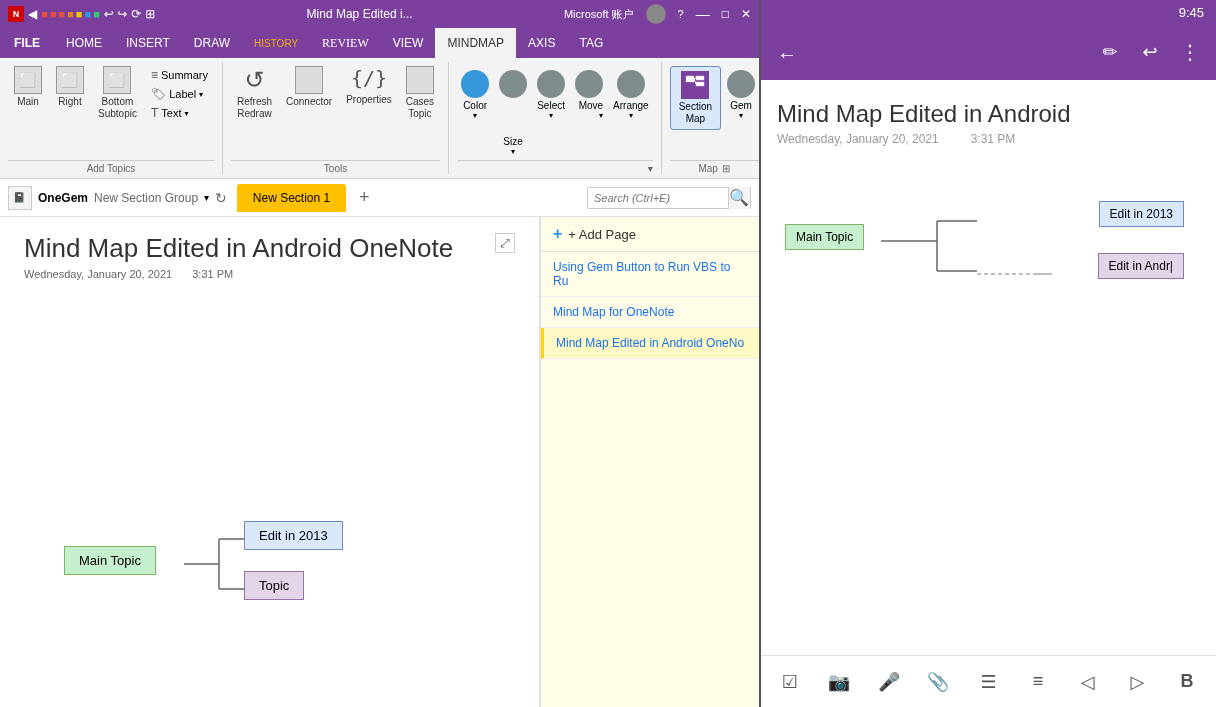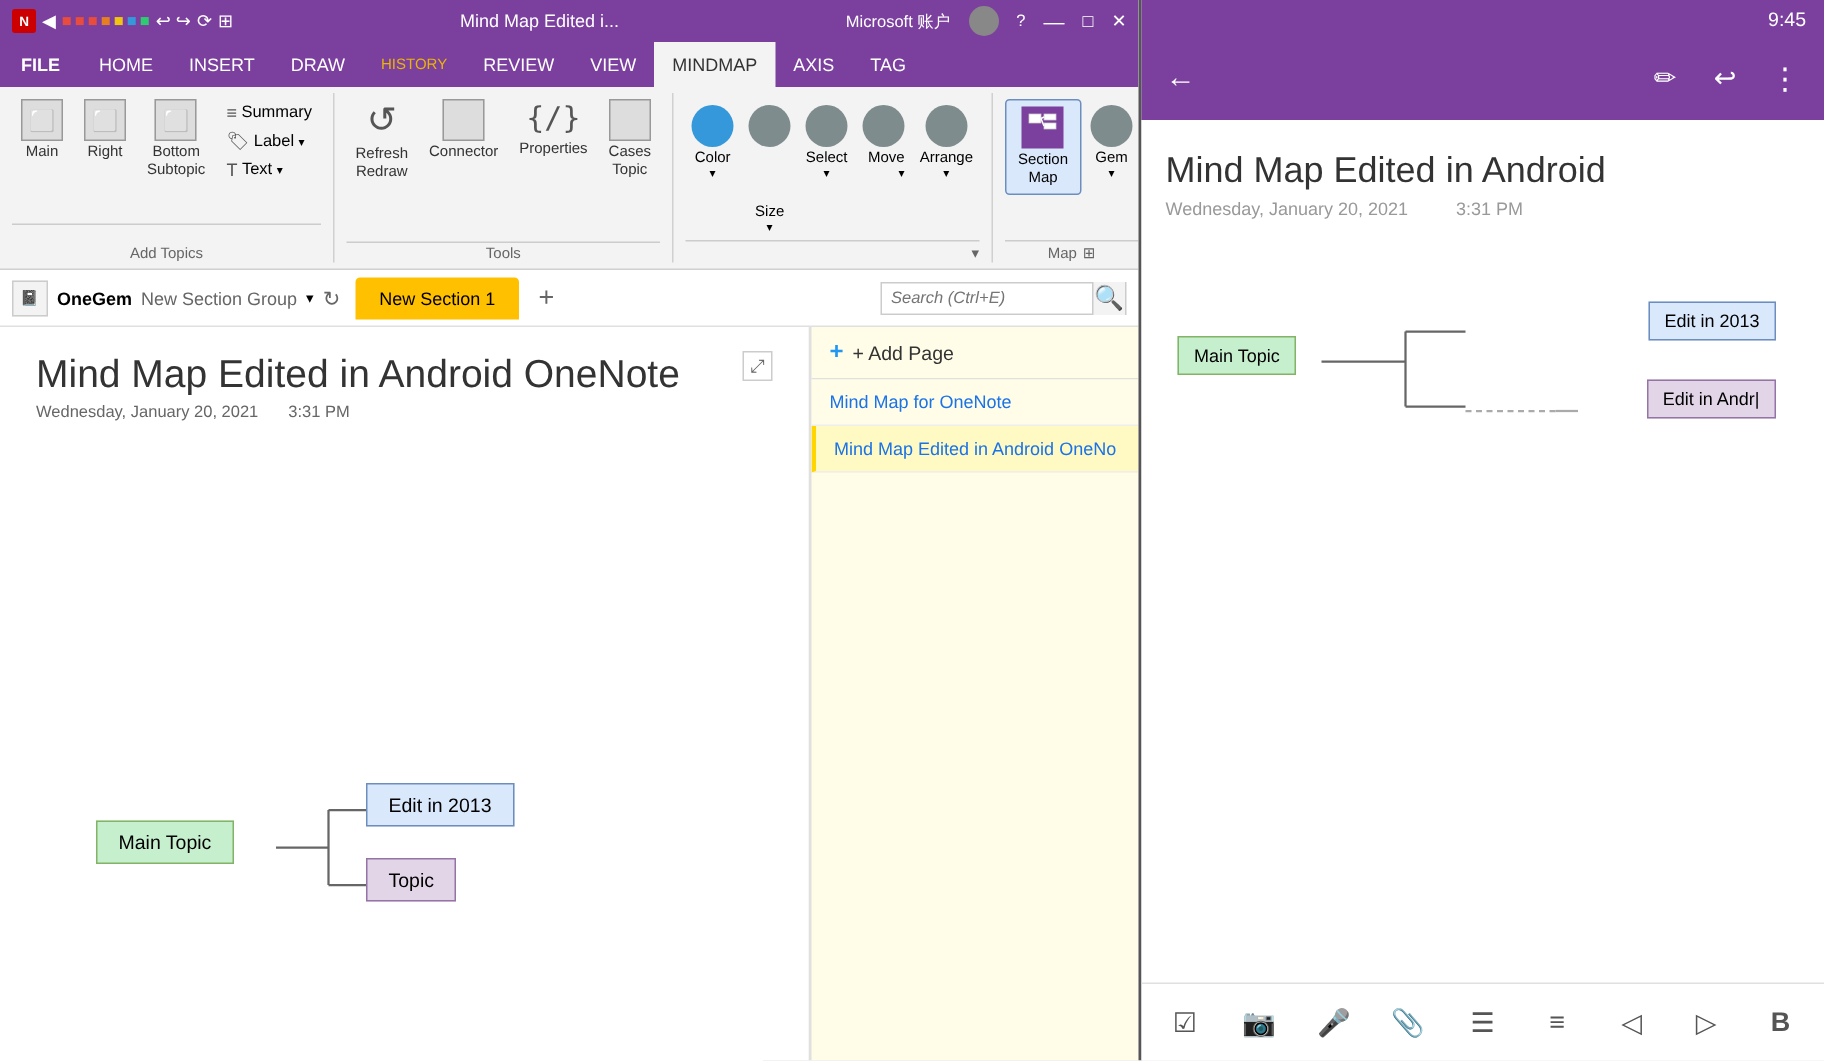--- a/index.html
+++ b/index.html
@@ -41,21 +41,21 @@
         <span style="cursor:pointer; font-size:12px;">✕</span>
       </div>
     </div>
 
     <div style="display:flex; background:#7b3f9e; height:30px; flex-shrink:0;">
       <div style="padding:0 14px; background:#7b3f9e; color:white; font-size:12px; display:flex; align-items:center; cursor:pointer; font-weight:bold;">FILE</div>
       <div style="padding:0 12px; color:white; font-size:12px; display:flex; align-items:center; cursor:pointer;">HOME</div>
       <div style="padding:0 12px; color:white; font-size:12px; display:flex; align-items:center; cursor:pointer;">INSERT</div>
       <div style="padding:0 12px; color:white; font-size:12px; display:flex; align-items:center; cursor:pointer;">DRAW</div>
       <div style="padding:0 12px; color:#eab308; font-size:10px; display:flex; align-items:center; cursor:pointer;">HISTORY</div>
-      <div style="padding:0 12px; color:white; font-size:12px; display:flex; align-items:center; cursor:pointer;">REVIEW</div>
+      <div style="padding:0 12px; color:white; font-size:12px; display:flex; align-items:center; cursor:pointer;font-family:Liberation Serif, serif;">REVIEW</div>
       <div style="padding:0 12px; color:white; font-size:12px; display:flex; align-items:center; cursor:pointer;">VIEW</div>
       <div style="padding:0 12px; background:#f3f3f3; color:#333; font-size:12px; display:flex; align-items:center; cursor:pointer; font-weight:500;">MINDMAP</div>
       <div style="padding:0 12px; color:white; font-size:12px; display:flex; align-items:center; cursor:pointer;">AXIS</div>
       <div style="padding:0 12px; color:white; font-size:12px; display:flex; align-items:center; cursor:pointer;">TAG</div>
     </div>
 
     <div style="background:#f3f3f3; border-bottom:1px solid #d0d0d0; display:flex; padding:4px 0; align-items:stretch; flex-shrink:0; min-height:88px;">
 
       <div style="display:flex; flex-direction:column; border-right:1px solid #d0d0d0; padding:0 8px;">
         <div style="display:flex; gap:2px; flex:1; align-items:flex-start;">
@@ -81,21 +81,21 @@
               <span>Label</span>
               <span style="font-size:8px;">▾</span>
             </div>
             <div style="display:flex; align-items:center; gap:3px; padding:2px 6px; cursor:pointer; border-radius:2px; font-size:11px;">
               <span style="font-size:12px; color:#555;">T</span>
               <span>Text</span>
               <span style="font-size:8px;">▾</span>
             </div>
           </div>
         </div>
-        <div style="font-size:10px; color:#666; text-align:center; border-top:1px solid #ccc; padding-top:14px;">Add Topics</div>
+        <div style="font-size:10px; color:#666; text-align:center; border-top:1px solid #ccc; padding-top:2px;">Add Topics</div>
       </div>
 
       <div style="display:flex; flex-direction:column; border-right:1px solid #d0d0d0; padding:0 8px;">
         <div style="display:flex; gap:2px; flex:1; align-items:flex-start;">
           <div style="display:flex; flex-direction:column; align-items:center; padding:4px 6px; cursor:pointer; border-radius:3px; min-width:40px;">
             <div style="font-size:24px; color:#555; margin-bottom:2px;">↺</div>
             <span style="font-size:10px; color:#333; text-align:center; line-height:1.2;">Refresh<br>Redraw</span>
           </div>
           <div style="display:flex; flex-direction:column; align-items:center; padding:4px 6px; cursor:pointer; border-radius:3px; min-width:40px;">
             <div style="width:28px; height:28px; background:#ddd; border:1px solid #999; margin-bottom:2px;"></div>
@@ -229,20 +229,23 @@
           </div>
         </div>
       </div>
 
       <div style="width:220px; background:#fffde7; border-left:2px solid #e0e0e0; overflow:auto; flex-shrink:0;">
         <div style="display:flex; align-items:center; gap:6px; padding:8px 12px; cursor:pointer; border-bottom:1px solid #e0e0e0; font-size:13px; color:#333;">
           <span style="color:#2196f3; font-size:16px; font-weight:bold;">+</span>
           <span>+ Add Page</span>
         </div>
         <div style="padding:8px 12px; cursor:pointer; font-size:12px; color:#1a73e8; border-bottom:1px solid #eee; background:#fffde7;">
+          <span>Using Gem Button to Run VBS to Ru</span>
+        </div>
+        <div style="padding:8px 12px; cursor:pointer; font-size:12px; color:#1a73e8; border-bottom:1px solid #eee; background:#fffde7;">
           <span>Mind Map for OneNote</span>
         </div>
         <div style="padding:8px 12px; cursor:pointer; font-size:12px; color:#1a73e8; border-bottom:1px solid #eee; background:#fff9c4; border-left:3px solid #ffd600;">
           <span>Mind Map Edited in Android OneNo</span>
         </div>
       </div>
 
     </div>
   </div>
 

